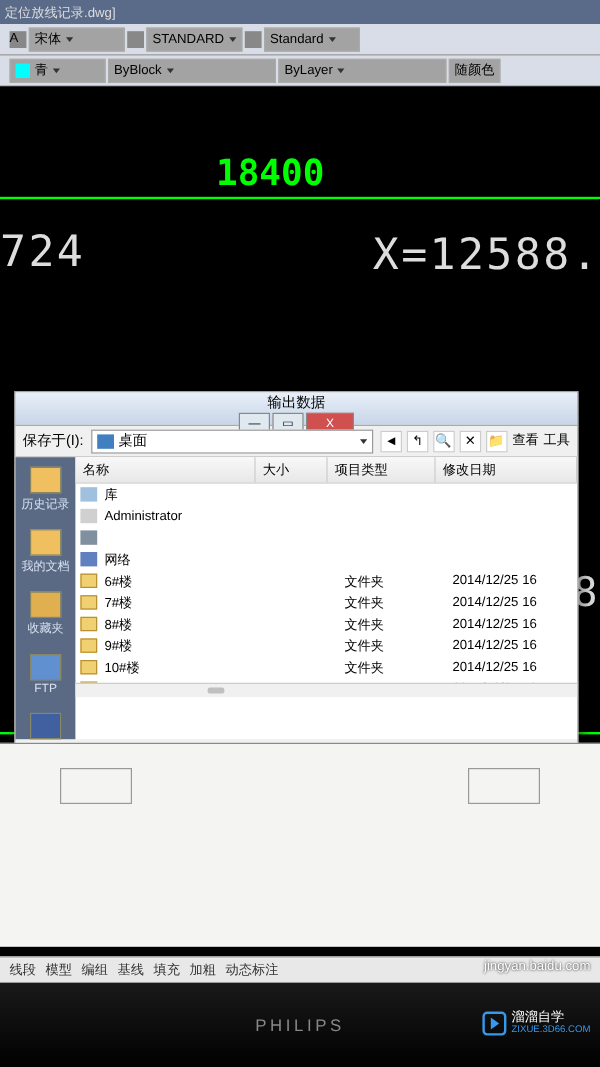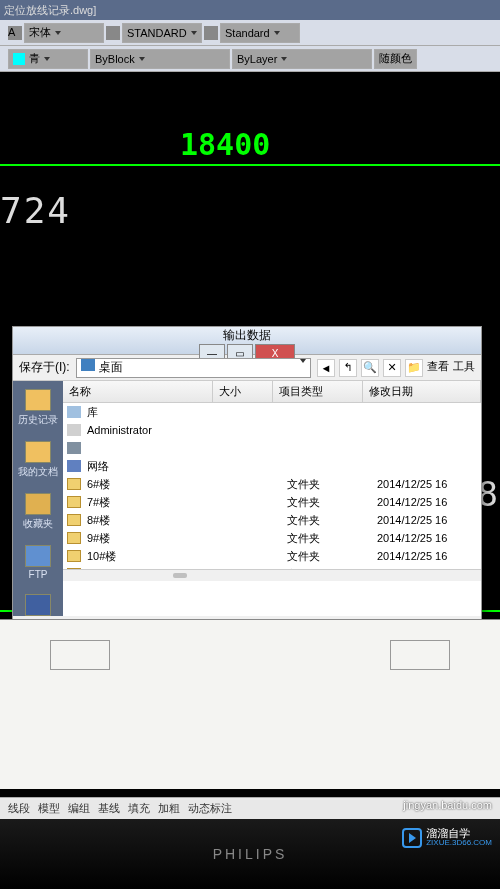--- a/index.html
+++ b/index.html
@@ -42,21 +42,21 @@
     
     .dlg-body { display: flex; }
     .dlg-left { width: 50px; background: #5a6a85; display: flex; flex-direction: column; align-items: center; padding-top: 8px; gap: 14px; }
     .left-item { color: #d8e0f0; font-size: 10px; display: flex; flex-direction: column; align-items: center; gap: 2px; }
     .left-icon { width: 26px; height: 22px; background: #f0c060; border: 1px solid #886; }
     .left-icon.blue { background: #6090d0; }
     .left-icon.cursor { background: #4060a0; }
     
     .dlg-main { flex: 1; background: #fff; }
     .dlg-toolbar-row { height: 26px; background: #f0f0f0; display: flex; align-items: center; padding: 0 6px; font-size: 12px; gap: 6px; border-bottom: 1px solid #ccc; }
-    .location-select { flex: 1; height: 20px; border: 1px solid #999; background: #fff; display: flex; align-items: flex-start; padding: 0 4px; gap: 4px; }
+    .location-select { flex: 1; height: 20px; border: 1px solid #999; background: #fff; display: flex; align-items: center; padding: 0 4px; gap: 4px; }
     .loc-icon { width: 14px; height: 12px; background: #4080c0; }
     .tb-btns { display: flex; gap: 4px; font-size: 11px; }
     .tb-ico { width: 18px; height: 18px; border: 1px solid #ccc; display: flex; align-items: center; justify-content: center; background: #fff; }
     
     .file-header { height: 22px; background: linear-gradient(#f8f8f8, #e8e8e8); display: flex; font-size: 11px; border-bottom: 1px solid #ccc; }
     .fh-col { padding: 3px 6px; border-right: 1px solid #ccc; }
     .fh-name { width: 150px; }
     .fh-size { width: 60px; }
     .fh-type { width: 90px; }
     .fh-date { flex: 1; }
@@ -88,21 +88,21 @@
     .ldim { border: 1px solid #999; position: absolute; }
     .ldim.a { top: 20px; left: 50px; width: 60px; height: 30px; }
     .ldim.b { top: 20px; right: 50px; width: 60px; height: 30px; }
     
     .status-tabs { position: absolute; bottom: 70px; left: 0; right: 0; height: 22px; background: #e8e8e8; border-top: 1px solid #aaa; display: flex; align-items: center; gap: 8px; padding-left: 8px; font-size: 11px; color: #333; }
     
     .monitor-bezel { position: absolute; bottom: 0; left: 0; right: 0; height: 70px; background: linear-gradient(#1a1a1a, #000); display: flex; align-items: center; justify-content: center; color: #888; font-size: 14px; letter-spacing: 3px; }
     
     
     .wm1 { position: absolute; bottom: 78px; right: 8px; color: #fff; font-size: 11px; text-shadow: 0 0 2px #000; }
-    .wm2 { position: absolute; bottom: 41px; right: 8px; display: flex; align-items: center; gap: 4px; color: #fff; font-size: 11px; }
+    .wm2 { position: absolute; bottom: 26px; right: 8px; display: flex; align-items: center; gap: 4px; color: #fff; font-size: 11px; }
     .wm2-logo { width: 20px; height: 20px; border: 2px solid #3898ec; border-radius: 4px; display: flex; align-items: center; justify-content: center; }
     .wm2-tri { width: 0; height: 0; border-top: 5px solid transparent; border-bottom: 5px solid transparent; border-left: 7px solid #3898ec; }
     .wm2-text { display: flex; flex-direction: column; line-height: 1.1; }
   </style>
 </head>
 <body>
 
 <div class="title-bar">
   <span>定位放线记录.dwg]</span>
 </div>
@@ -141,20 +141,21 @@
   </div>
   <div class="toolbar-item">
     <span>随颜色</span>
   </div>
 </div>
 
 <div class="cad-area">
   <div class="dim-text dim1">18400</div>
   <div class="dim-line dl1"></div>
   <div class="coord-text coord-left">724</div>
+  <div class="coord-text coord-right">X=12588.</div>
   <div class="coord-text coord-right2">8</div>
   <div class="dim-text dim2">18400</div>
   <div class="dim-line dl2"></div>
 
   <div class="save-dialog">
     <div class="dlg-titlebar">
       <span class="dlg-title-icon"></span>
       <span class="dlg-title-text">输出数据</span>
       <div class="dlg-btns">
         <div class="dlg-btn min">—</div>

